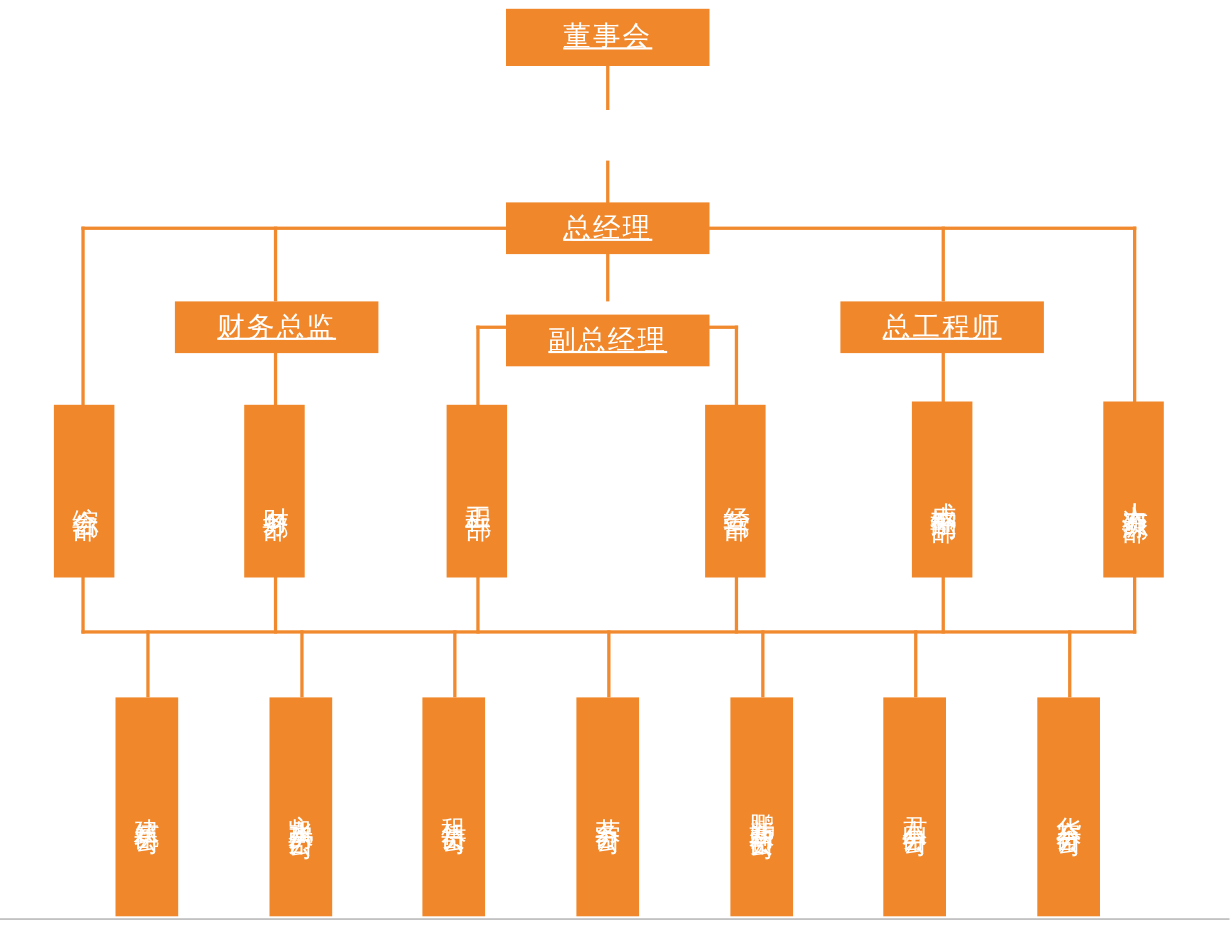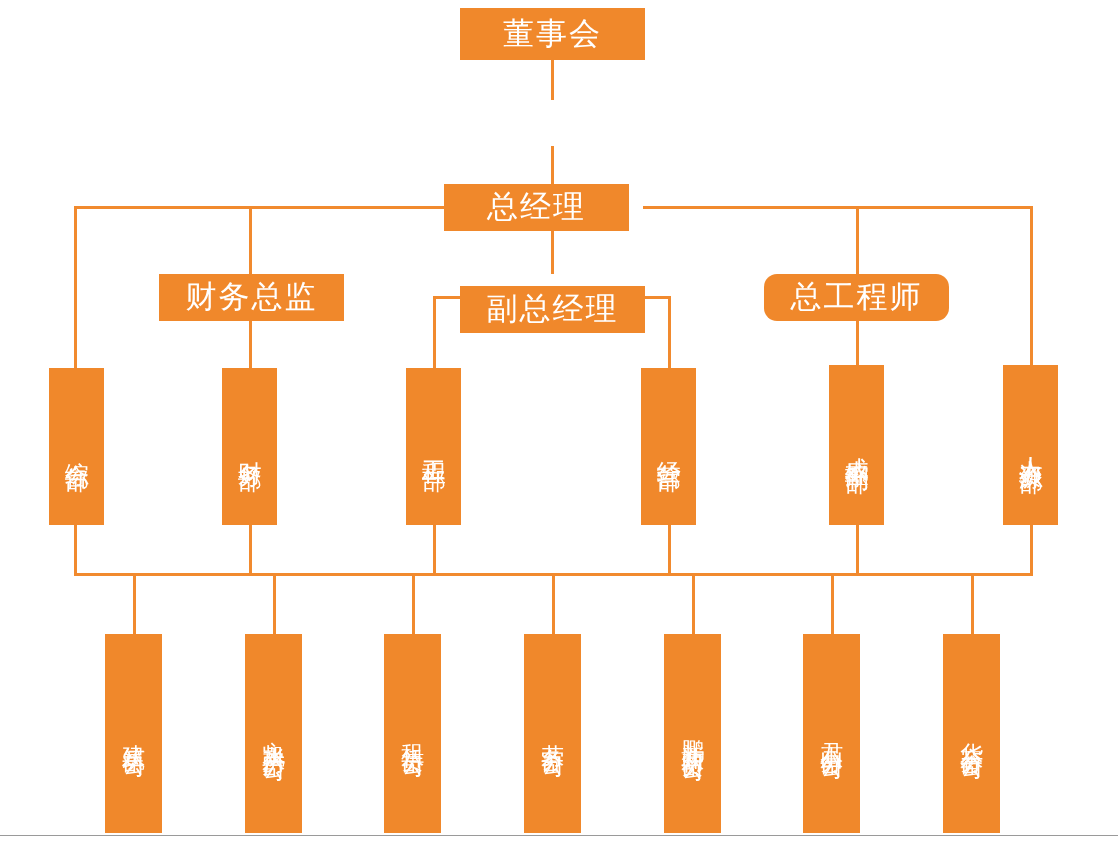--- a/index.html
+++ b/index.html
@@ -36,21 +36,22 @@
     display: flex;
     align-items: center;
     justify-content: center;
     text-align: center;
     line-height: 1.18;
     letter-spacing: 2px;
     z-index: 5;
     user-select: none;
   }
   .node.horiz {
-    font-size: 31px;
+    font-size: 25px;
+    text-decoration: underline;
   }
   .node.vert {
     writing-mode: vertical-rl;
     text-orientation: upright;
     font-size: 24px;
     letter-spacing: 3px;
     line-height: 1.1;
     padding: 4px 0;
   }
   .node.vert.wide-vert {
@@ -121,31 +122,31 @@
   <div class="line line-v" style="left: 273px; top: 573px; height: 61px; background: rgb(241, 138, 46);"></div>
   <div class="line line-v" style="left: 412px; top: 573px; height: 61px; background: rgb(241, 138, 46);"></div>
   <div class="line line-v" style="left: 552px; top: 573px; height: 61px; background: rgb(241, 138, 46);"></div>
   <div class="line line-v" style="left: 692px; top: 573px; height: 61px; background: rgb(241, 138, 46);"></div>
   <div class="line line-v" style="left: 831px; top: 573px; height: 61px; background: rgb(241, 138, 46);"></div>
   <div class="line line-v" style="left: 971px; top: 573px; height: 61px; background: rgb(241, 138, 46);"></div>
 
   <div class="node horiz" style="left: 460px; top: 8px; width: 185px; height: 52px; background: rgb(240, 136, 43); color: rgb(255, 255, 255);">
     <span class="label">董事会</span>
   </div>
-  <div class="node horiz" style="left: 444px; top: 184px; width: 185px; height: 47px; background: rgb(240, 136, 43); color: rgb(255, 255, 255);">
+  <div class="node horiz" style="left: 460px; top: 184px; width: 185px; height: 47px; background: rgb(240, 136, 43); color: rgb(255, 255, 255);">
     <span class="label">总经理</span>
   </div>
 
   <div class="node horiz" style="left: 159px; top: 274px; width: 185px; height: 47px; background: rgb(240, 136, 43); color: rgb(255, 255, 255); text-align: center;">
     <span class="label">财务总监</span>
   </div>
   <div class="node horiz" style="left: 460px; top: 274px; width: 185px; height: 47px; background: rgb(240, 136, 43); color: rgb(255, 255, 255); margin-top: 12px;">
     <span class="label">副总经理</span>
   </div>
-  <div class="node horiz" style="left: 764px; top: 274px; width: 185px; height: 47px; background: rgb(240, 136, 43); color: rgb(255, 255, 255); border-radius: 13px;">
+  <div class="node horiz" style="left: 764px; top: 274px; width: 185px; height: 47px; background: rgb(240, 136, 43); color: rgb(255, 255, 255);">
     <span class="label">总工程师</span>
   </div>
 
   <div class="node vert" style="left: 49px; top: 368px; width: 55px; height: 157px; background: rgb(240, 136, 43); color: rgb(255, 255, 255);">
     <span class="label">综合部</span>
   </div>
   <div class="node vert" style="left: 222px; top: 368px; width: 55px; height: 157px; background: rgb(240, 136, 43); color: rgb(255, 255, 255);">
     <span class="label">财务部</span>
   </div>
   <div class="node vert" style="left: 406px; top: 368px; width: 55px; height: 157px; background: rgb(240, 136, 43); color: rgb(255, 255, 255);">

